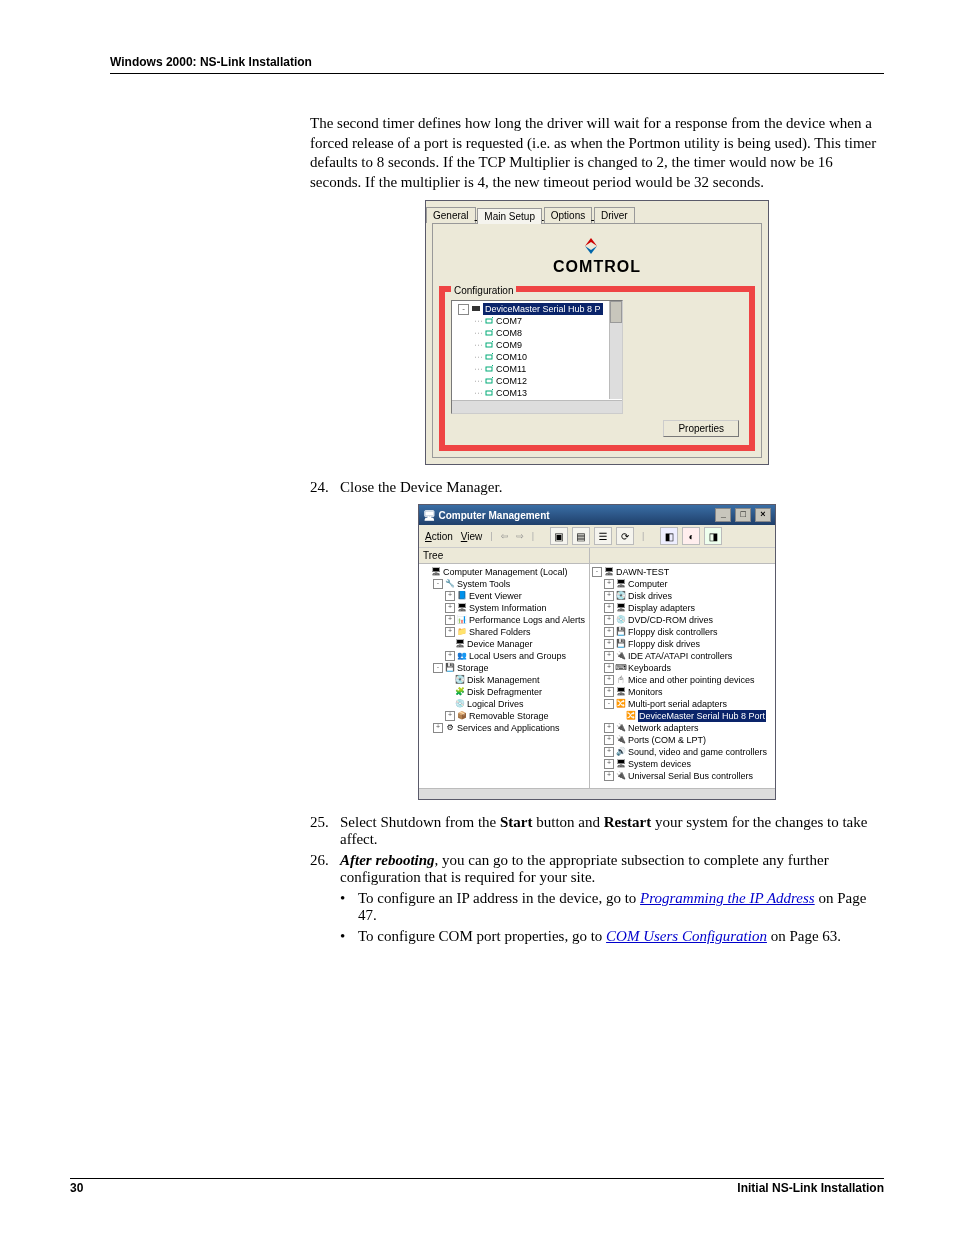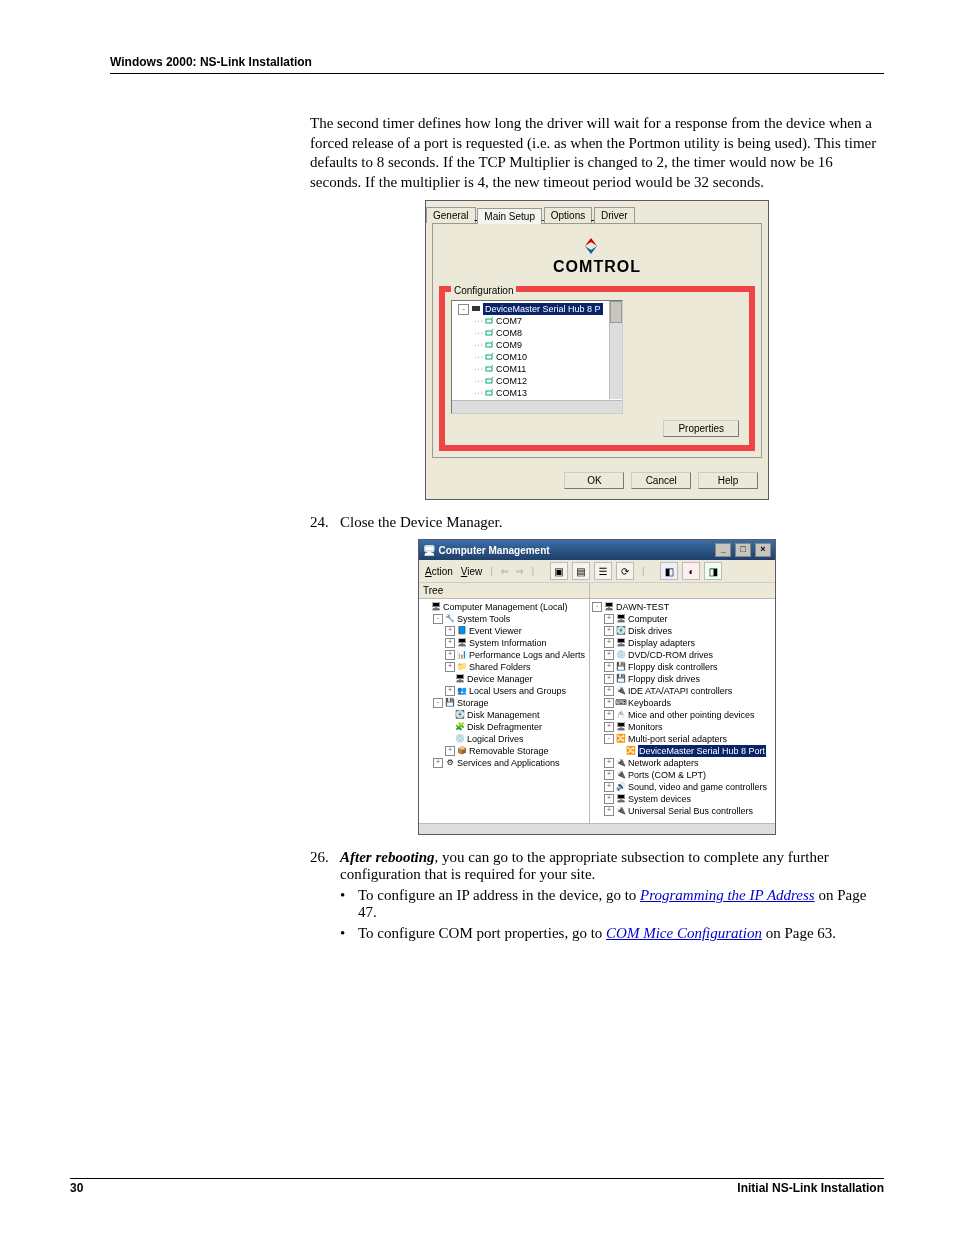--- a/index.html
+++ b/index.html
@@ -380,25 +380,20 @@
               <div class="scroll-v">
                   <div class="scroll-v-thumb"></div>
                 </div>
               <div class="scroll-h"></div>
             </div>
             <div class="btn-row">
               <span class="btn">Properties</span>
             </div>
           </div>
         </div>
-        <div class="dlg-btn-row">
-          <span class="btn">OK</span>
-          <span class="btn">Cancel</span>
-          <span class="btn">Help</span>
-        </div>
       </div>
     </div>
 
     <div class="step">
       <div class="step-num">24.</div>
       <div class="step-body">Close the Device Manager.</div>
     </div>
 
     <div class="fig-wrap">
       <div class="cm">
@@ -631,31 +626,37 @@
                   <span class="ic" style="font-size: 8px;">🔌</span>
                   <span>Universal Serial Bus controllers</span>
                 </div>
               </div>
           </div>
         </div>
         <div class="cm-scroll"></div>
       </div>
     </div>
 
+    <div class="step">
+      <div class="step-num">25.</div>
+      <div class="step-body">
+        <span>Select Shutdown from the </span><b>Start</b><span> button and </span><b>Restart</b><span> your system for the changes to take affect.</span>
+      </div>
+    </div>
 
     <div class="step">
       <div class="step-num">26.</div>
       <div class="step-body">
         <span class="bold-ital">After rebooting</span><span>, you can go to the appropriate subsection to complete any further configuration that is required for your site.</span>
         <ul class="bullet-list" id="bullets">
             <li>
               <div><span>To configure an IP address in the device, go to </span><a class="link" href="#">Programming the IP Address</a><span> on Page 47.</span></div>
             </li>
             <li>
-              <div><span>To configure COM port properties, go to </span><a class="link" href="#">COM Mice Configuration</a><span> on Page 63.</span></div>
+              <div><span>To configure COM port properties, go to </span><a class="link" href="#">COM Users Configuration</a><span> on Page 63.</span></div>
             </li>
           </ul>
       </div>
     </div>
 
   </div>
 
   <div class="footer">
     <span>30</span>
     <span>Initial NS-Link Installation</span>

